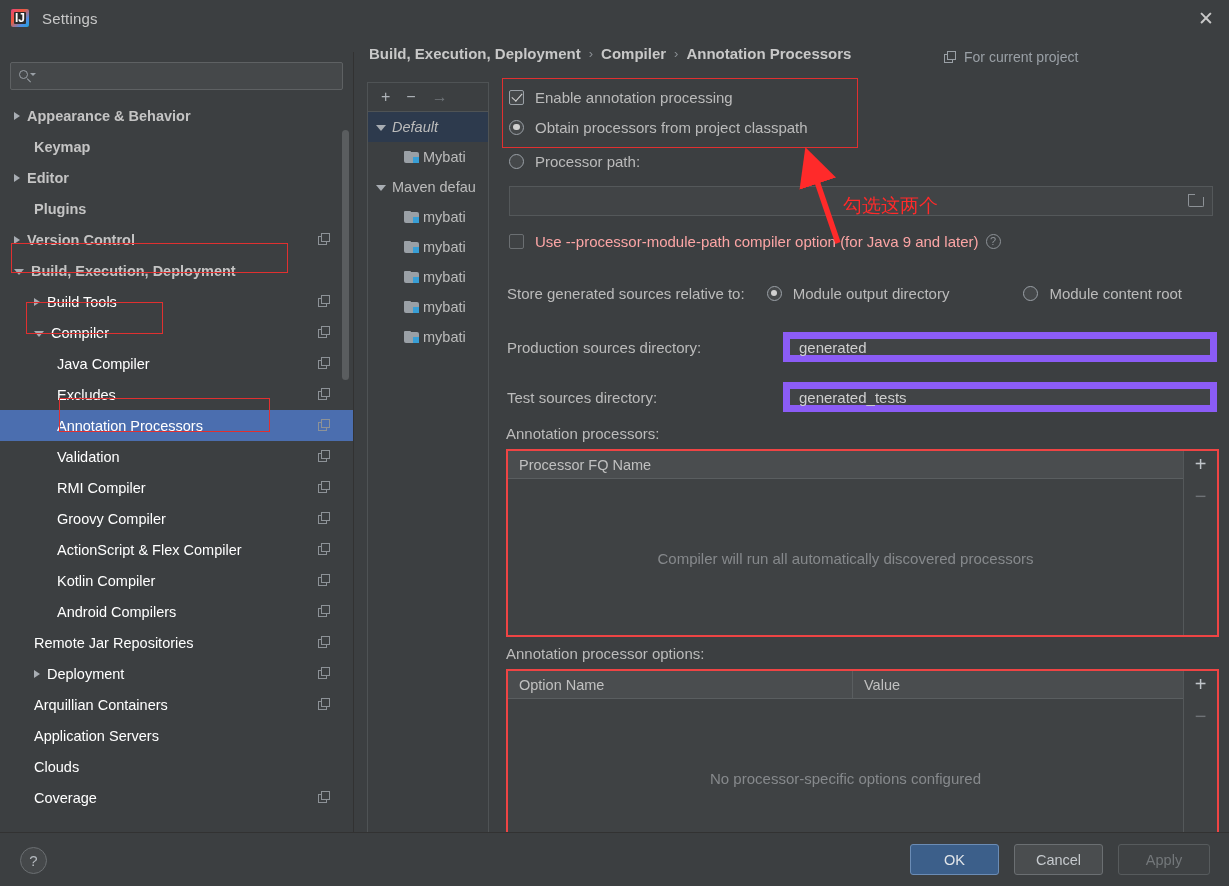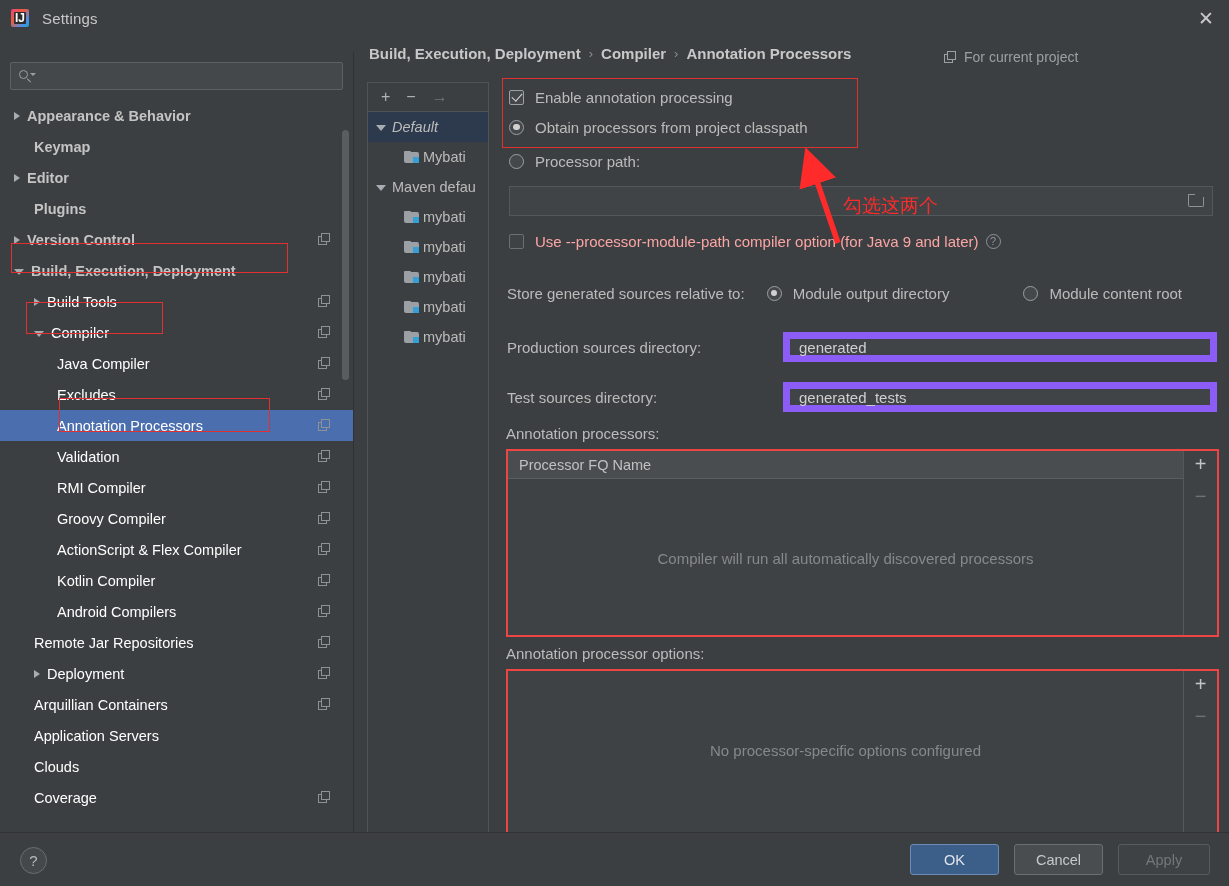--- a/index.html
+++ b/index.html
@@ -611,20 +611,24 @@
           <span>+</span>
           <span class="minus">−</span>
         </div>
       </div>
     </div>
 
     <div style="position:absolute; top:563px; left:9px; width:713px;">
       <div class="sectlabel">Annotation processor options:</div>
       <div class="tablebox" style="height:188px;">
         <div class="tablemain">
+          <div class="thead">
+            <span class="th" style="width:344px;">Option Name</span>
+            <span class="th" style="flex:1;">Value</span>
+          </div>
           <div class="tbody" style="height:158px;">No processor-specific options configured</div>
         </div>
         <div class="tside">
           <span>+</span>
           <span class="minus">−</span>
         </div>
       </div>
     </div>
 
   </div>

